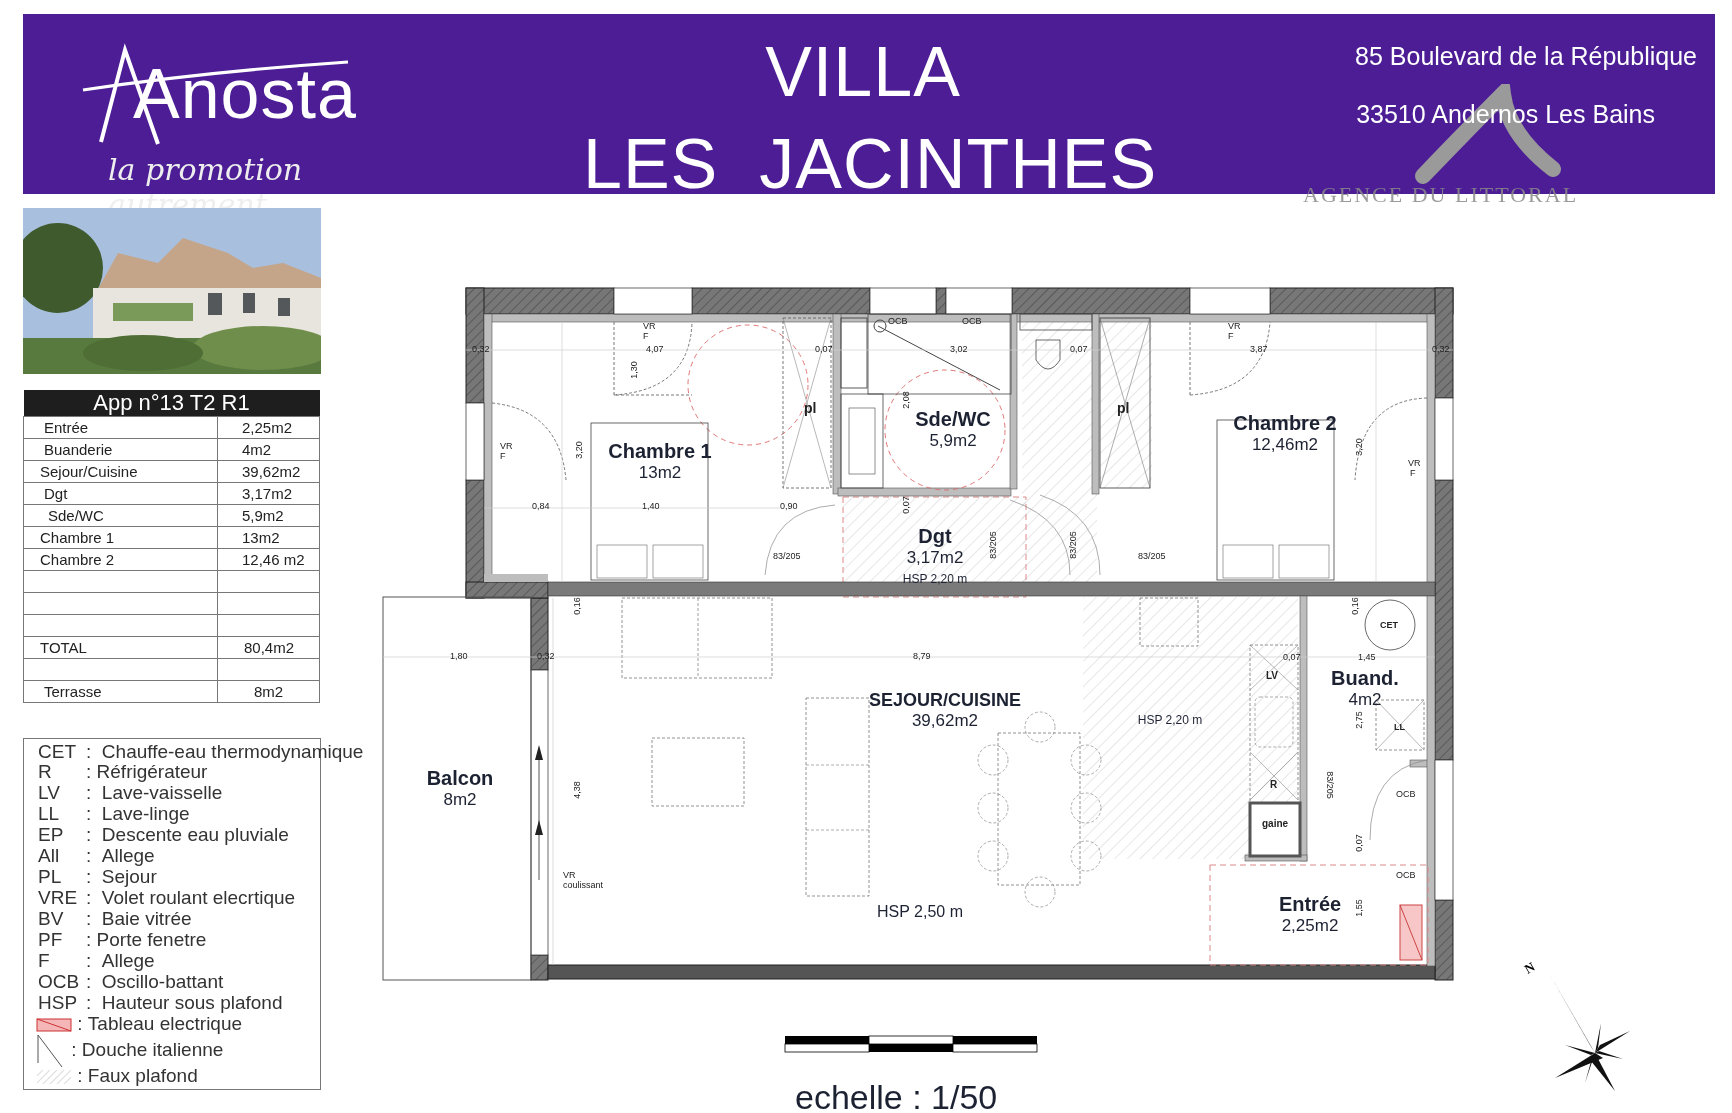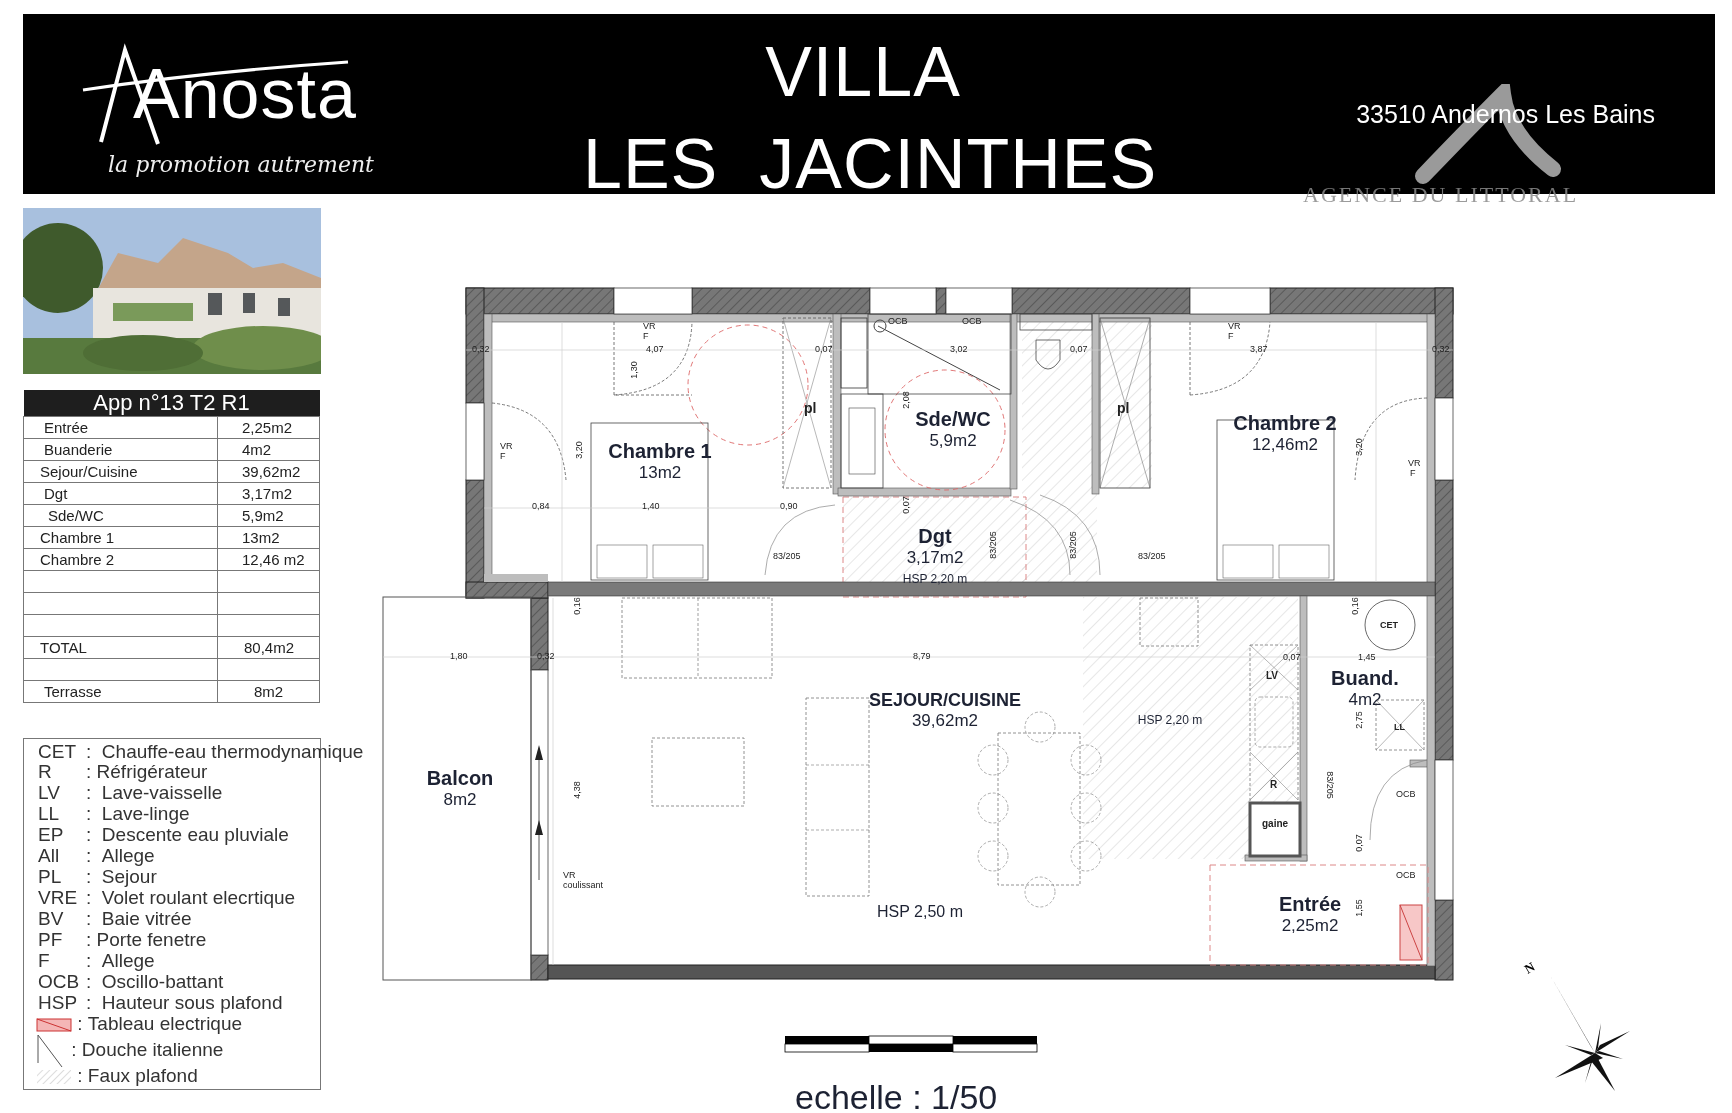--- a/index.html
+++ b/index.html
@@ -1,21 +1,21 @@
 <!DOCTYPE html>
 <html><head>
 <meta charset="utf-8">
 <style>
   html,body{margin:0;padding:0;background:#fff;}
   body{width:1732px;height:1113px;position:relative;overflow:hidden;font-family:"Liberation Sans",sans-serif;color:#222;}
   .abs{position:absolute;}
   
-  #header{left:23px;top:14px;width:1692px;height:180px;background:#000000;}
+  #header{left:23px;top:14px;width:1692px;height:180px;background:#4c1d95;}
   #logo-word{left:75px;top:20px;color:#fff;font-size:78px;font-weight:300;letter-spacing:1px;font-family:"Liberation Sans",sans-serif;}
-  #logo-tag{left:85px;top:138px;color:#eee;font-size:22px;font-style:italic;font-family:"DejaVu Serif",serif;}
+  #logo-tag{left:85px;top:138px;color:#eee;font-size:30px;font-style:italic;font-family:"DejaVu Serif",serif;}
   #title1{left:560px;top:18px;width:560px;text-align:center;color:#fff;font-size:70px;letter-spacing:1px;}
   #title2{left:560px;top:100px;width:560px;text-align:center;color:#fff;font-size:70px;letter-spacing:1px;}
   .addr{color:#fff;font-size:25px;text-align:right;}
   #wm-a{left:1390px;top:70px;}
   #wm-text{left:1280px;top:168px;color:#8a8a8a;font-family:"Liberation Serif",serif;font-size:22px;letter-spacing:2px;opacity:.85;height:24px;overflow:hidden;}
   
   #photo{left:23px;top:208px;width:298px;height:166px;overflow:hidden;background:linear-gradient(#8fb0d8 0%,#b9cde4 45%,#6f8a55 70%,#4e6b35 100%);}
   
   #area-table{left:23px;top:390px;width:297px;border-collapse:collapse;}
   #area-table td{border:1px solid #777;height:21px;font-size:15px;padding:0 0 0 20px;}
@@ -44,20 +44,21 @@
     </svg>
     <div id="logo-word" class="abs" style="left:110px;top:40px;font-size:70px;">Anosta</div>
     <div id="logo-tag" class="abs">la promotion autrement</div>
   </div>
   <div id="title1" class="abs">VILLA</div>
   <div id="title2" class="abs" style="white-space:pre;margin-top:10px;">LES  JACINTHES</div>
   <svg id="wm-a" class="abs" width="150" height="100">
     <path d="M10 92 Q60 40 90 10 Q95 50 140 85" stroke="#9a9a9a" stroke-width="16" fill="none" stroke-linecap="round"></path>
   </svg>
   <div id="wm-text" class="abs">AGENCE DU LITTORAL</div>
+  <div class="abs addr" style="right:18px;top:28px;">85 Boulevard de la République</div>
   <div class="abs addr" style="right:60px;top:86px;">33510 Andernos Les Bains</div>
 </div>
 
 <div id="photo" class="abs">
   <svg width="298" height="166">
     <rect x="0" y="0" width="298" height="166" fill="#a8c0de"></rect>
     <circle cx="35" cy="60" r="45" fill="#3f5a2c"></circle>
     <polygon points="70,90 95,45 135,55 160,30 205,45 230,60 260,55 298,70 298,140 70,140" fill="#c4a58a"></polygon>
     <rect x="70" y="80" width="228" height="70" fill="#e8e5de"></rect>
     <rect x="90" y="95" width="80" height="18" fill="#7a9a5a"></rect>

